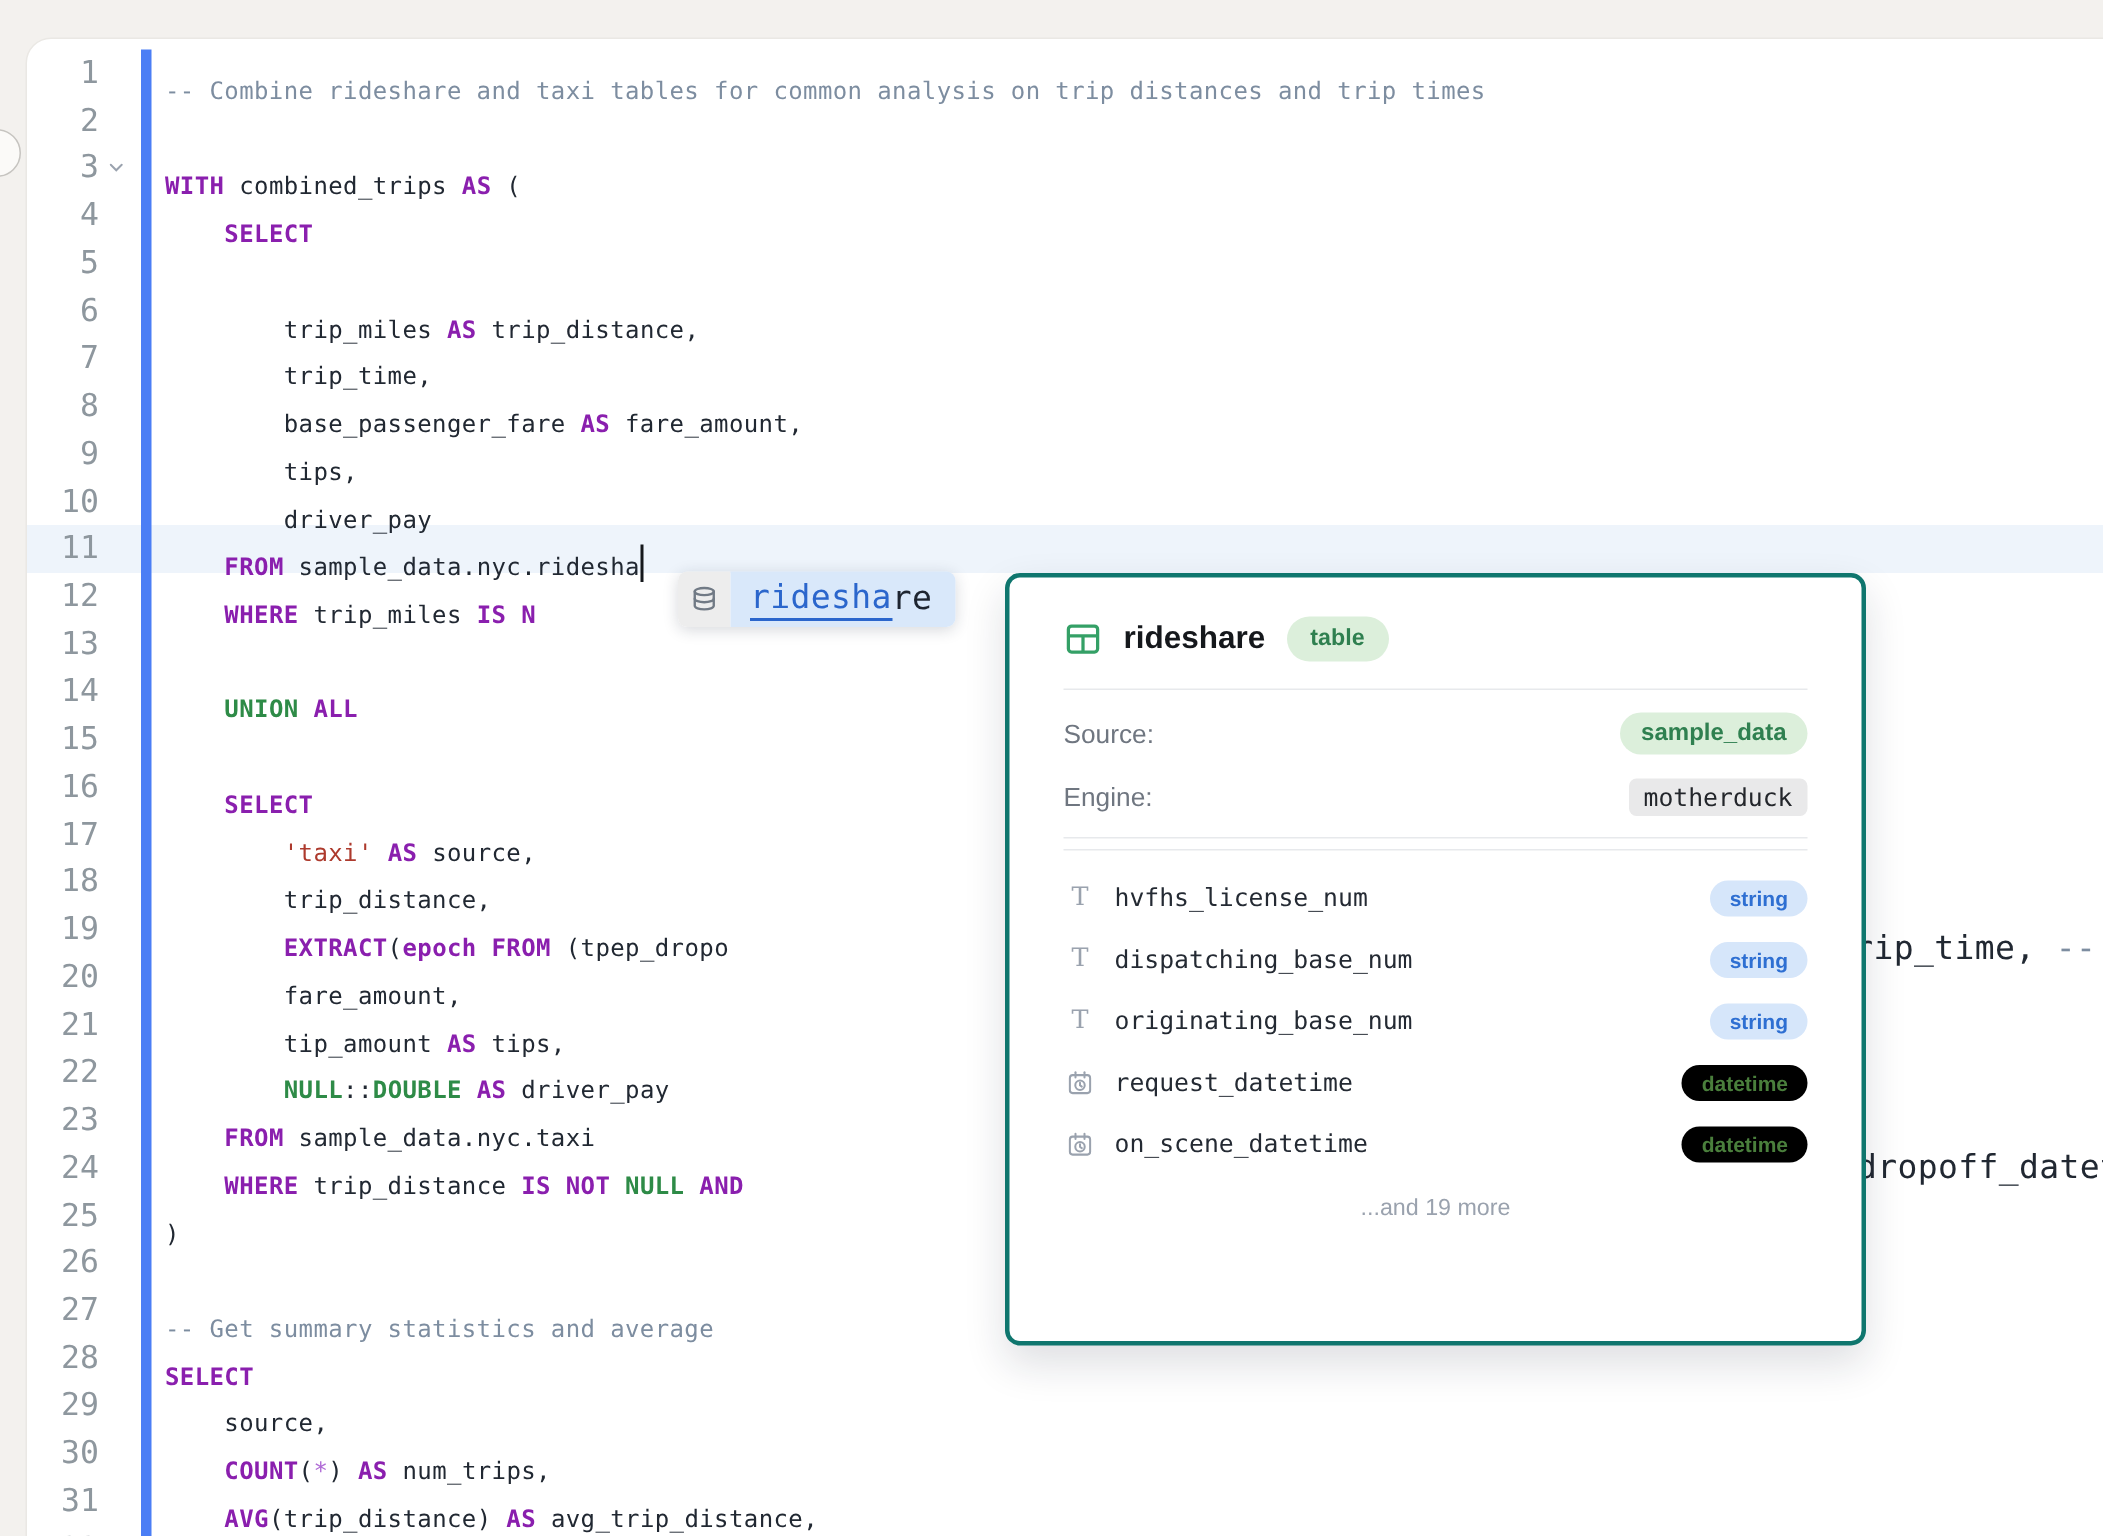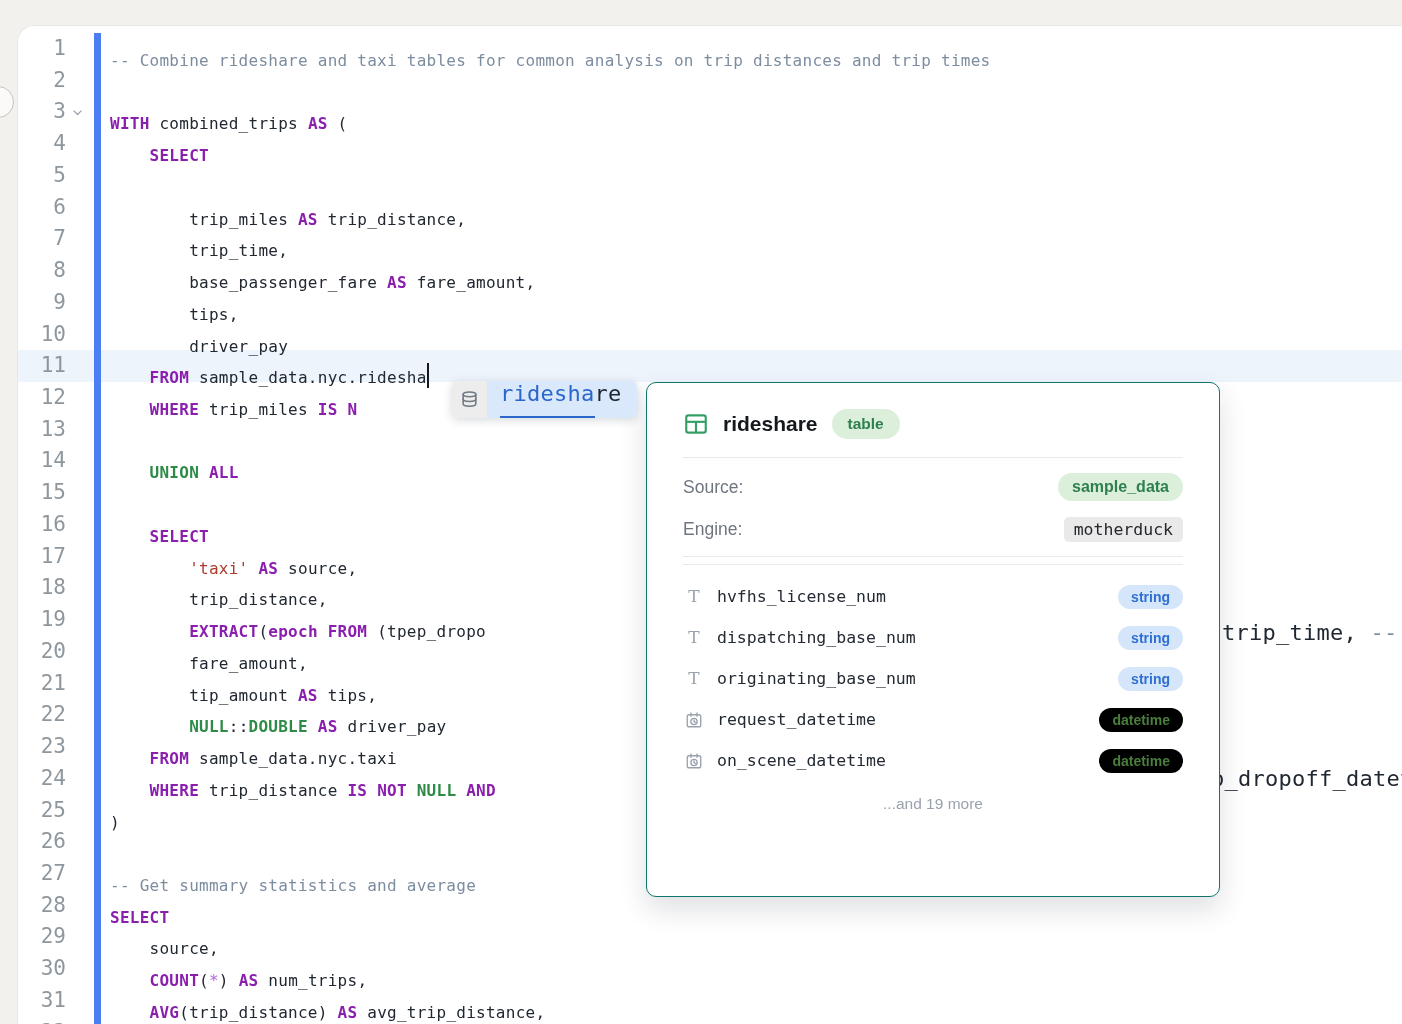--- a/index.html
+++ b/index.html
@@ -51,29 +51,29 @@
   .ac{
     position:absolute;left:452px;top:381px;height:37px;z-index:40;display:flex;
     border-radius:6px;box-shadow:0 2px 10px rgba(30,40,60,.18);
   }
   .ac-icon{
     width:35px;background:var(--ac-icon-bg,#ededed);border-radius:6px 0 0 6px;
     display:flex;align-items:center;justify-content:center;
   }
   .ac-item{
     background:var(--ac-selected-bg,#d9e8fa);border-radius:0 6px 6px 0;
-    display:flex;padding:0 15px 0 13px;
+    display:flex;align-items:center;padding:0 15px 0 13px;
     font-family:"DejaVu Sans Mono",monospace;font-size:22px;letter-spacing:0.26px;
   }
   .ac-match{color:var(--ac-match,#2b66cc);border-bottom:2px solid var(--ac-match,#2b66cc);padding-bottom:1px;}
   .ac-rest{color:#1e2530;}
   
   .pop{
-    position:absolute;left:646px;top:382px;width:574px;height:515px;z-index:30;
-    box-sizing:border-box;background:#fff;border:1px solid #0f766e;border-radius:10px;
+    position:absolute;left:670px;top:382px;width:574px;height:515px;z-index:30;
+    box-sizing:border-box;background:#fff;border:3px solid #0f766e;border-radius:10px;
     box-shadow:0 12px 28px rgba(20,30,50,.14);padding:24px 36px 30px;
   }
   .pop-header{height:34px;display:flex;align-items:center;gap:14px;margin-bottom:16px;}
   .pop-title{font-size:21px;font-weight:bold;color:#15181c;}
   .pdiv{height:1px;background:#e7e9ec;}
   .pdiv.d1{margin-bottom:14px;}
   .pdiv.d2{margin-top:4px;margin-bottom:7px;}
   .pdiv.d3{margin-bottom:11px;}
   .kv{height:30px;display:flex;align-items:center;justify-content:space-between;margin-bottom:12px;}
   .kv-label{font-size:17.5px;color:#6f7680;}

